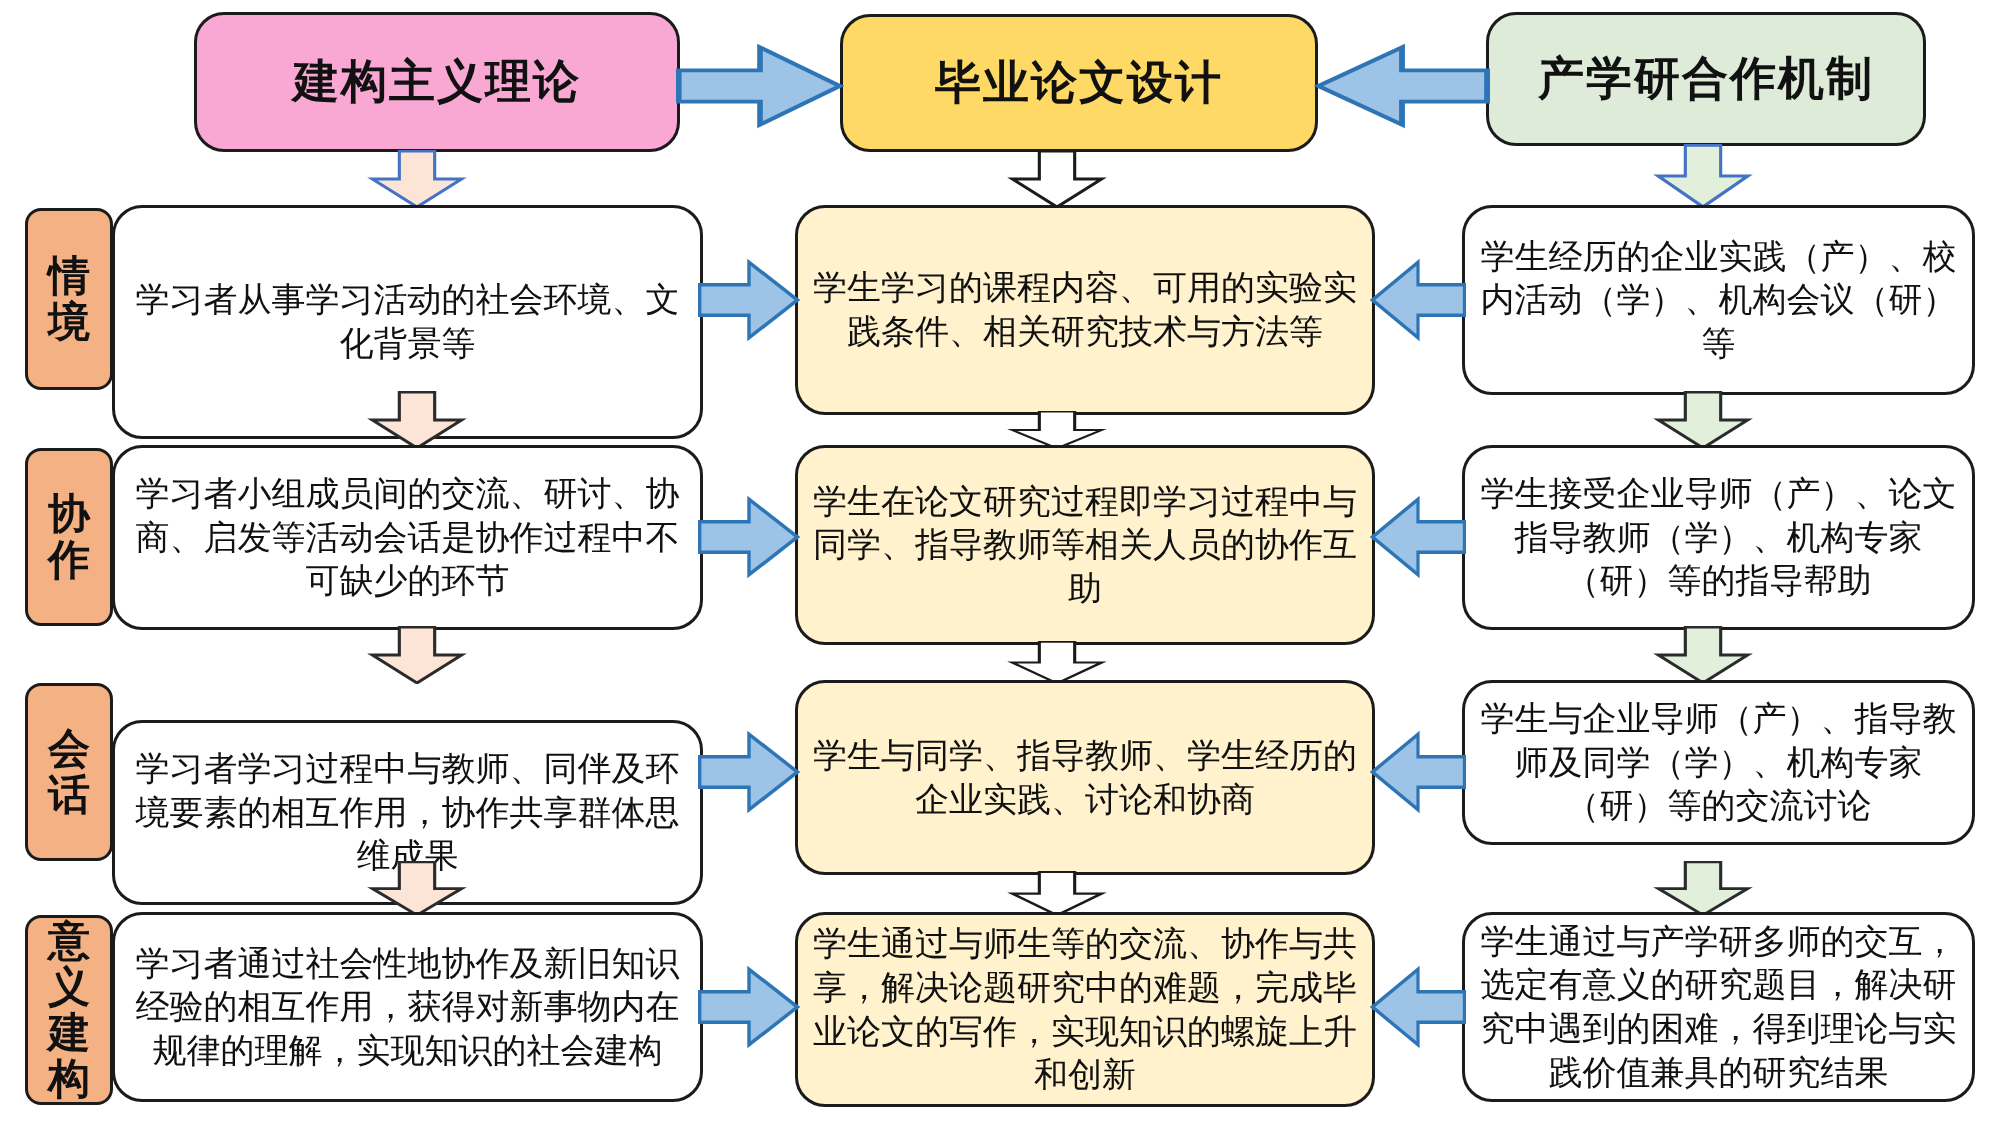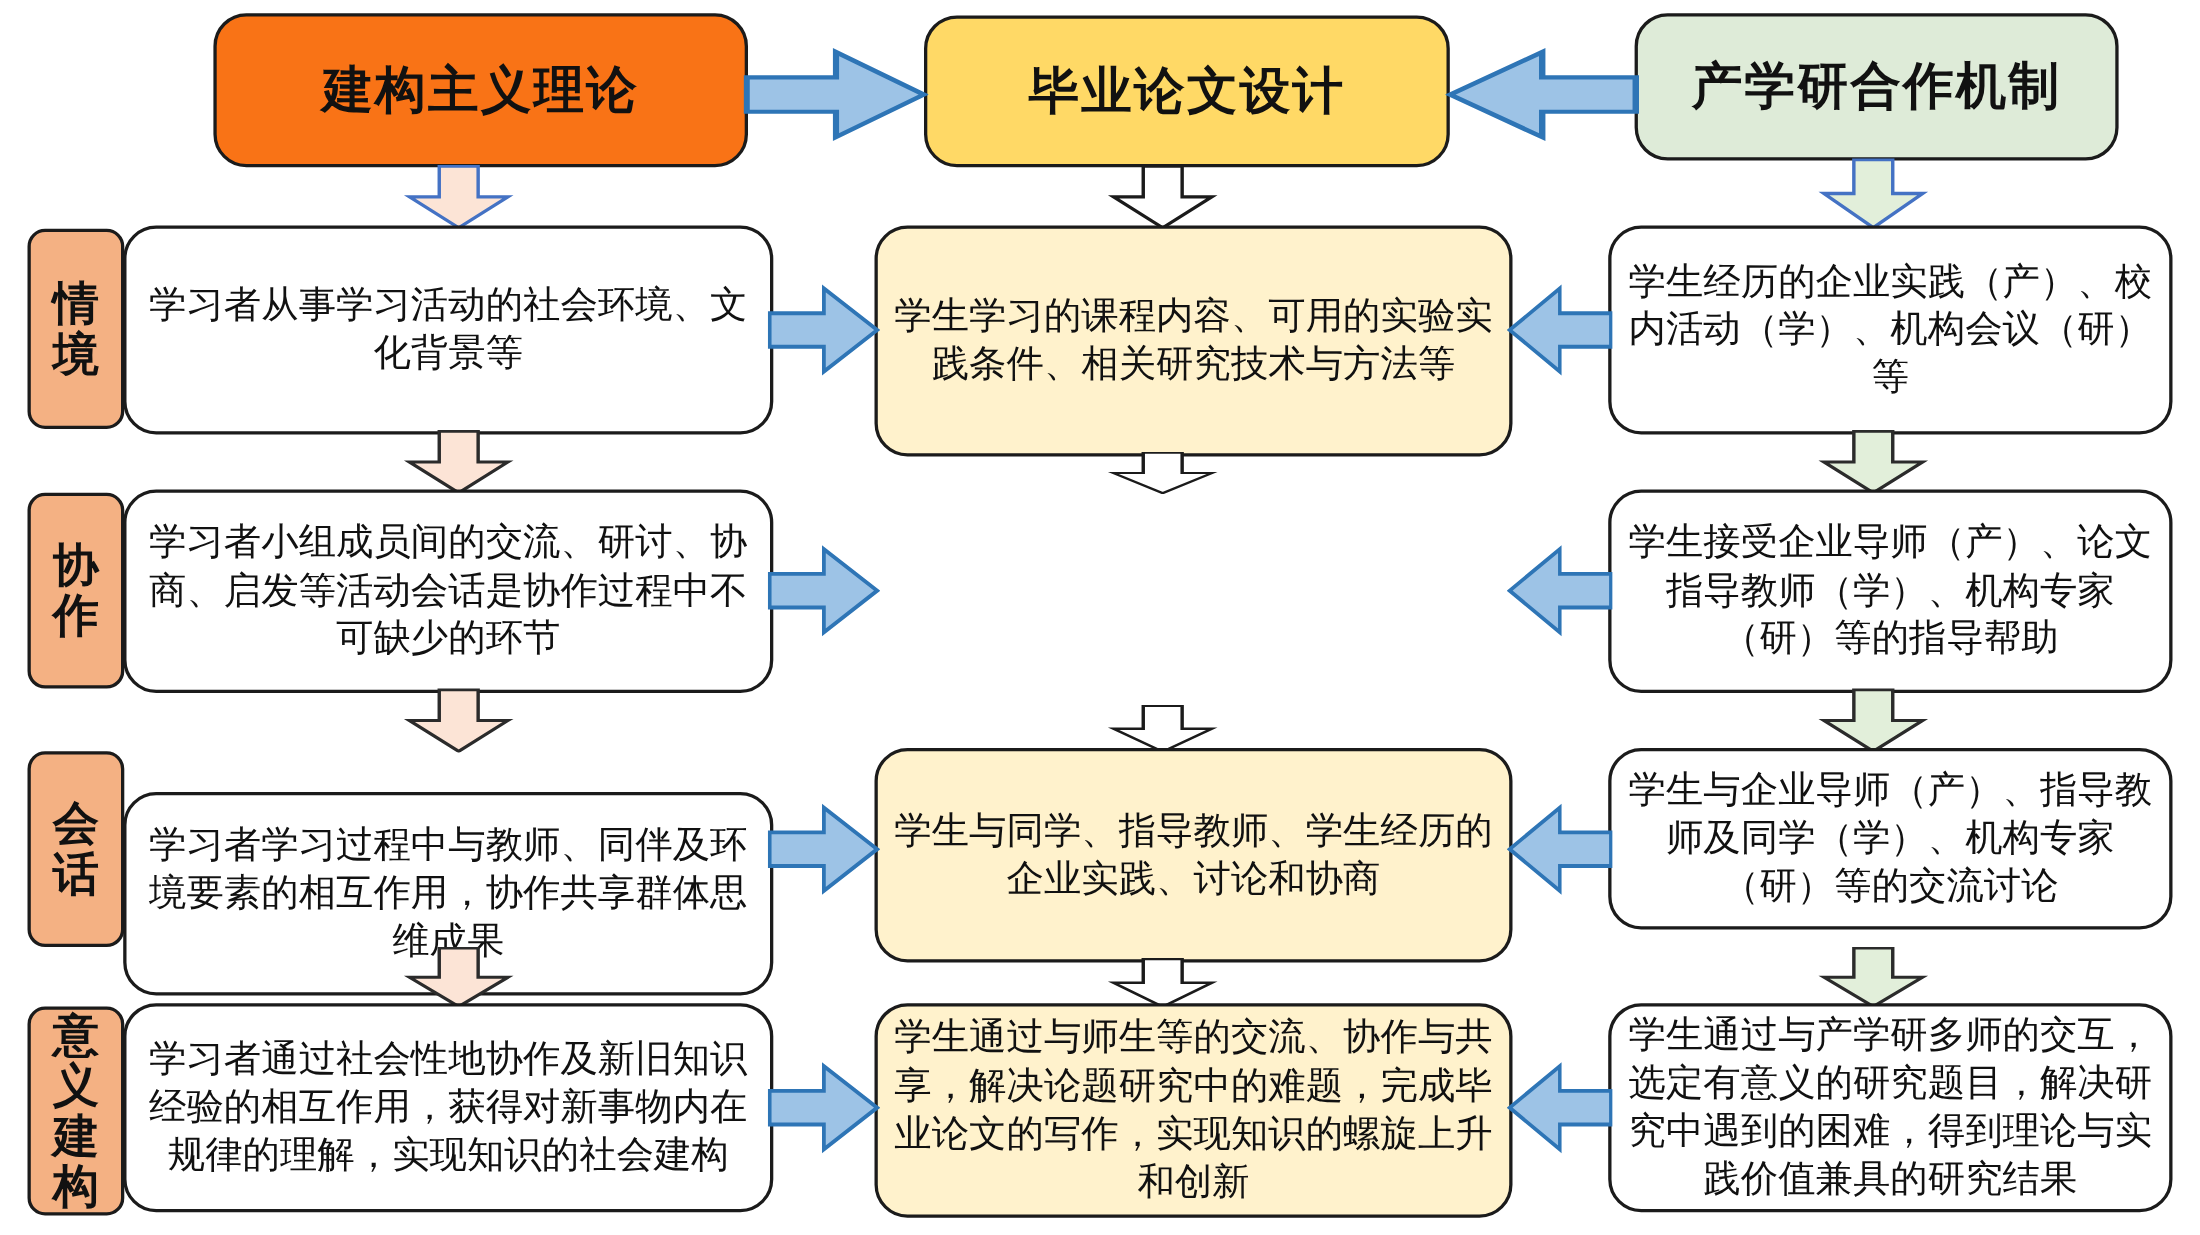--- a/index.html
+++ b/index.html
@@ -30,21 +30,21 @@
     line-height:1.1;
     white-space:pre-line;
   }
   .cell{
     border-radius:30px;
     background:#ffffff;
     font-size:34px;line-height:1.28;
     padding:4px 14px;
   }
   .cell.center-col{background:#FFF2CC;}
-  .hdr-left{background:#f97316;}
+  .hdr-left{background:#f9a8d4;}
   .hdr-center{background:#FFD966;}
   .hdr-right{background:#DEEBD8;}
   svg.arrow{position:absolute;display:block;}
 </style>
 </head>
 <body>
 
 <div id="canvas">
 
   <div class="box header-box hdr-left" style="left:194px;top:12px;width:486px;height:140px;">
@@ -69,21 +69,21 @@
   </svg>
   <svg class="arrow" style="left:1005px;top:150px;" width="104" height="58" viewBox="0 0 100 60" preserveAspectRatio="none">
     <polygon points="33,1 67,1 67,30 93,30 50,59 7,30 33,30" fill="#FFFFFF" stroke="#1b1b1b" stroke-width="3"></polygon>
   </svg>
   <svg class="arrow" style="left:1651px;top:144px;" width="104" height="64" viewBox="0 0 100 60" preserveAspectRatio="none">
     <polygon points="33,1 67,1 67,30 93,30 50,59 7,30 33,30" fill="#E2EFDA" stroke="#4472C4" stroke-width="3"></polygon>
   </svg>
 
   <div class="box label-box" style="left:25px;top:208px;width:88px;height:182px;">情
 境</div>
-  <div class="box cell" style="left:112px;top:205px;width:591px;height:190px;">
+  <div class="box cell" style="left:112px;top:205px;width:591px;height:234px;">
     <span>学习者从事学习活动的社会环境、文化背景等</span>
   </div>
   <div class="box cell center-col" style="left:795px;top:205px;width:580px;height:210px;">
     <span>学生学习的课程内容、可用的实验实践条件、相关研究技术与方法等</span>
   </div>
   <div class="box cell" style="left:1462px;top:205px;width:513px;height:190px;">
     <span>学生经历的企业实践（产）、校内活动（学）、机构会议（研）等</span>
   </div>
   <svg class="arrow" style="left:698px;top:255px;" width="102" height="90" viewBox="0 0 120 100" preserveAspectRatio="none">
     <polygon points="2,33 60,33 60,8 117,50 60,92 60,67 2,67" fill="#9DC3E6" stroke="#2E75B6" stroke-width="4"></polygon>
@@ -99,20 +99,23 @@
     <polygon points="33,1 67,1 67,30 93,30 50,59 7,30 33,30" fill="#FFFFFF" stroke="#1b1b1b" stroke-width="3"></polygon>
   </svg>
   <svg class="arrow" style="left:1651px;top:391px;" width="104" height="58" viewBox="0 0 100 60" preserveAspectRatio="none">
     <polygon points="33,1 67,1 67,30 93,30 50,59 7,30 33,30" fill="#E2EFDA" stroke="#2b2b2b" stroke-width="3"></polygon>
   </svg>
 
   <div class="box label-box" style="left:25px;top:448px;width:88px;height:178px;">协
 作</div>
   <div class="box cell" style="left:112px;top:445px;width:591px;height:185px;">
     <span>学习者小组成员间的交流、研讨、协商、启发等活动会话是协作过程中不可缺少的环节</span>
+  </div>
+  <div class="box cell center-col" style="left:795px;top:445px;width:580px;height:200px;">
+    <span>学生在论文研究过程即学习过程中与同学、指导教师等相关人员的协作互助</span>
   </div>
   <div class="box cell" style="left:1462px;top:445px;width:513px;height:185px;">
     <span>学生接受企业导师（产）、论文指导教师（学）、机构专家（研）等的指导帮助</span>
   </div>
   <svg class="arrow" style="left:698px;top:492px;" width="102" height="90" viewBox="0 0 120 100" preserveAspectRatio="none">
     <polygon points="2,33 60,33 60,8 117,50 60,92 60,67 2,67" fill="#9DC3E6" stroke="#2E75B6" stroke-width="4"></polygon>
   </svg>
   <svg class="arrow" style="left:1370px;top:492px;" width="96" height="90" viewBox="0 0 120 100" preserveAspectRatio="none">
     <polygon points="118,33 60,33 60,8 3,50 60,92 60,67 118,67" fill="#9DC3E6" stroke="#2E75B6" stroke-width="4"></polygon>
   </svg>

